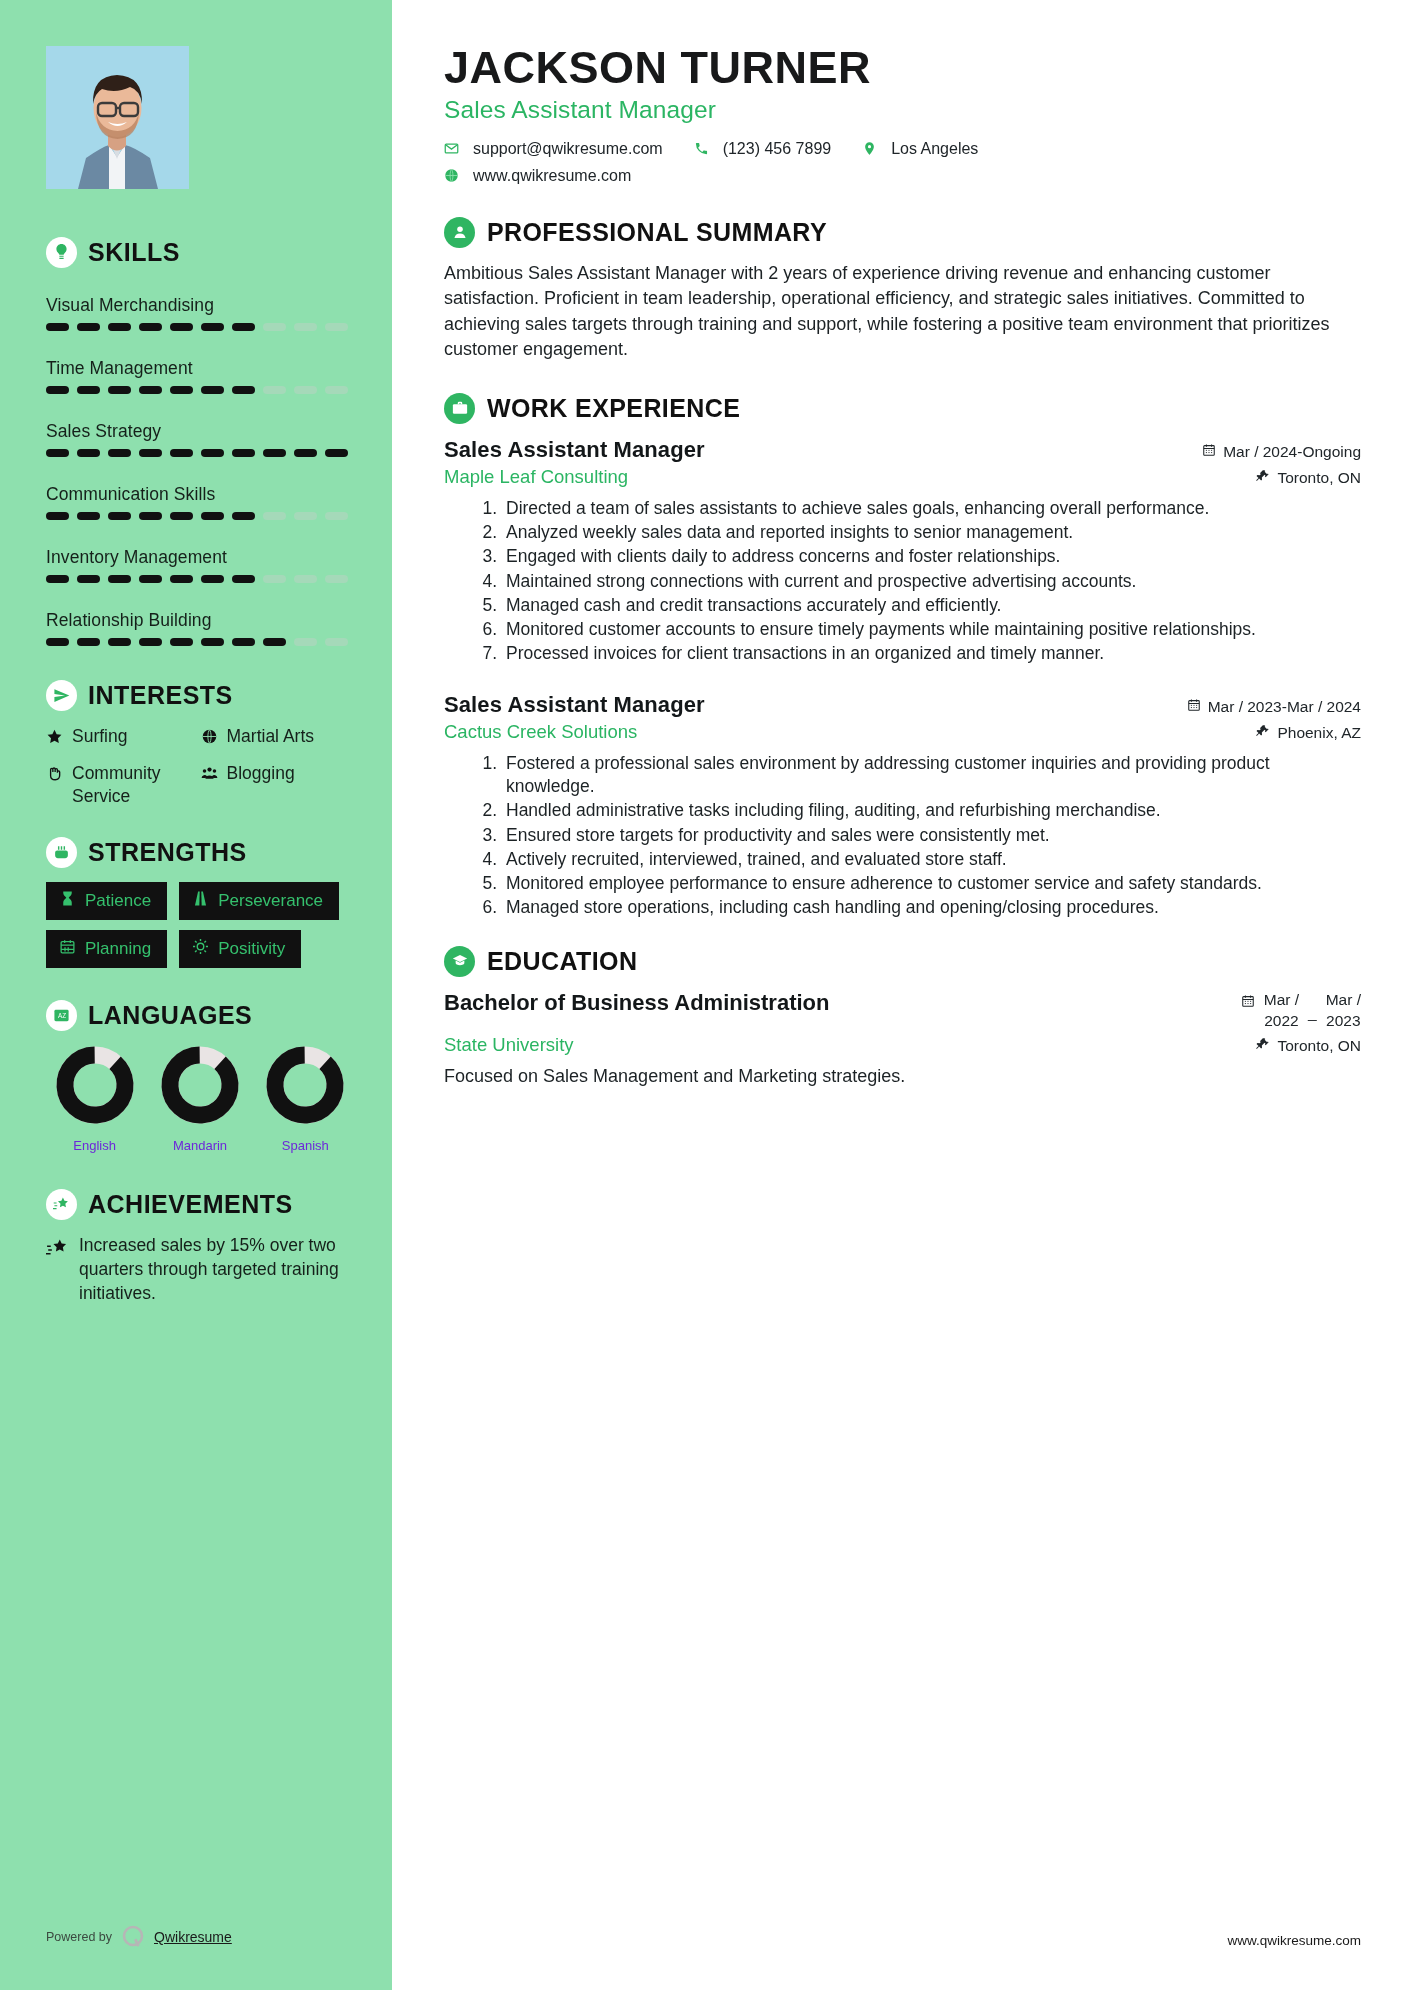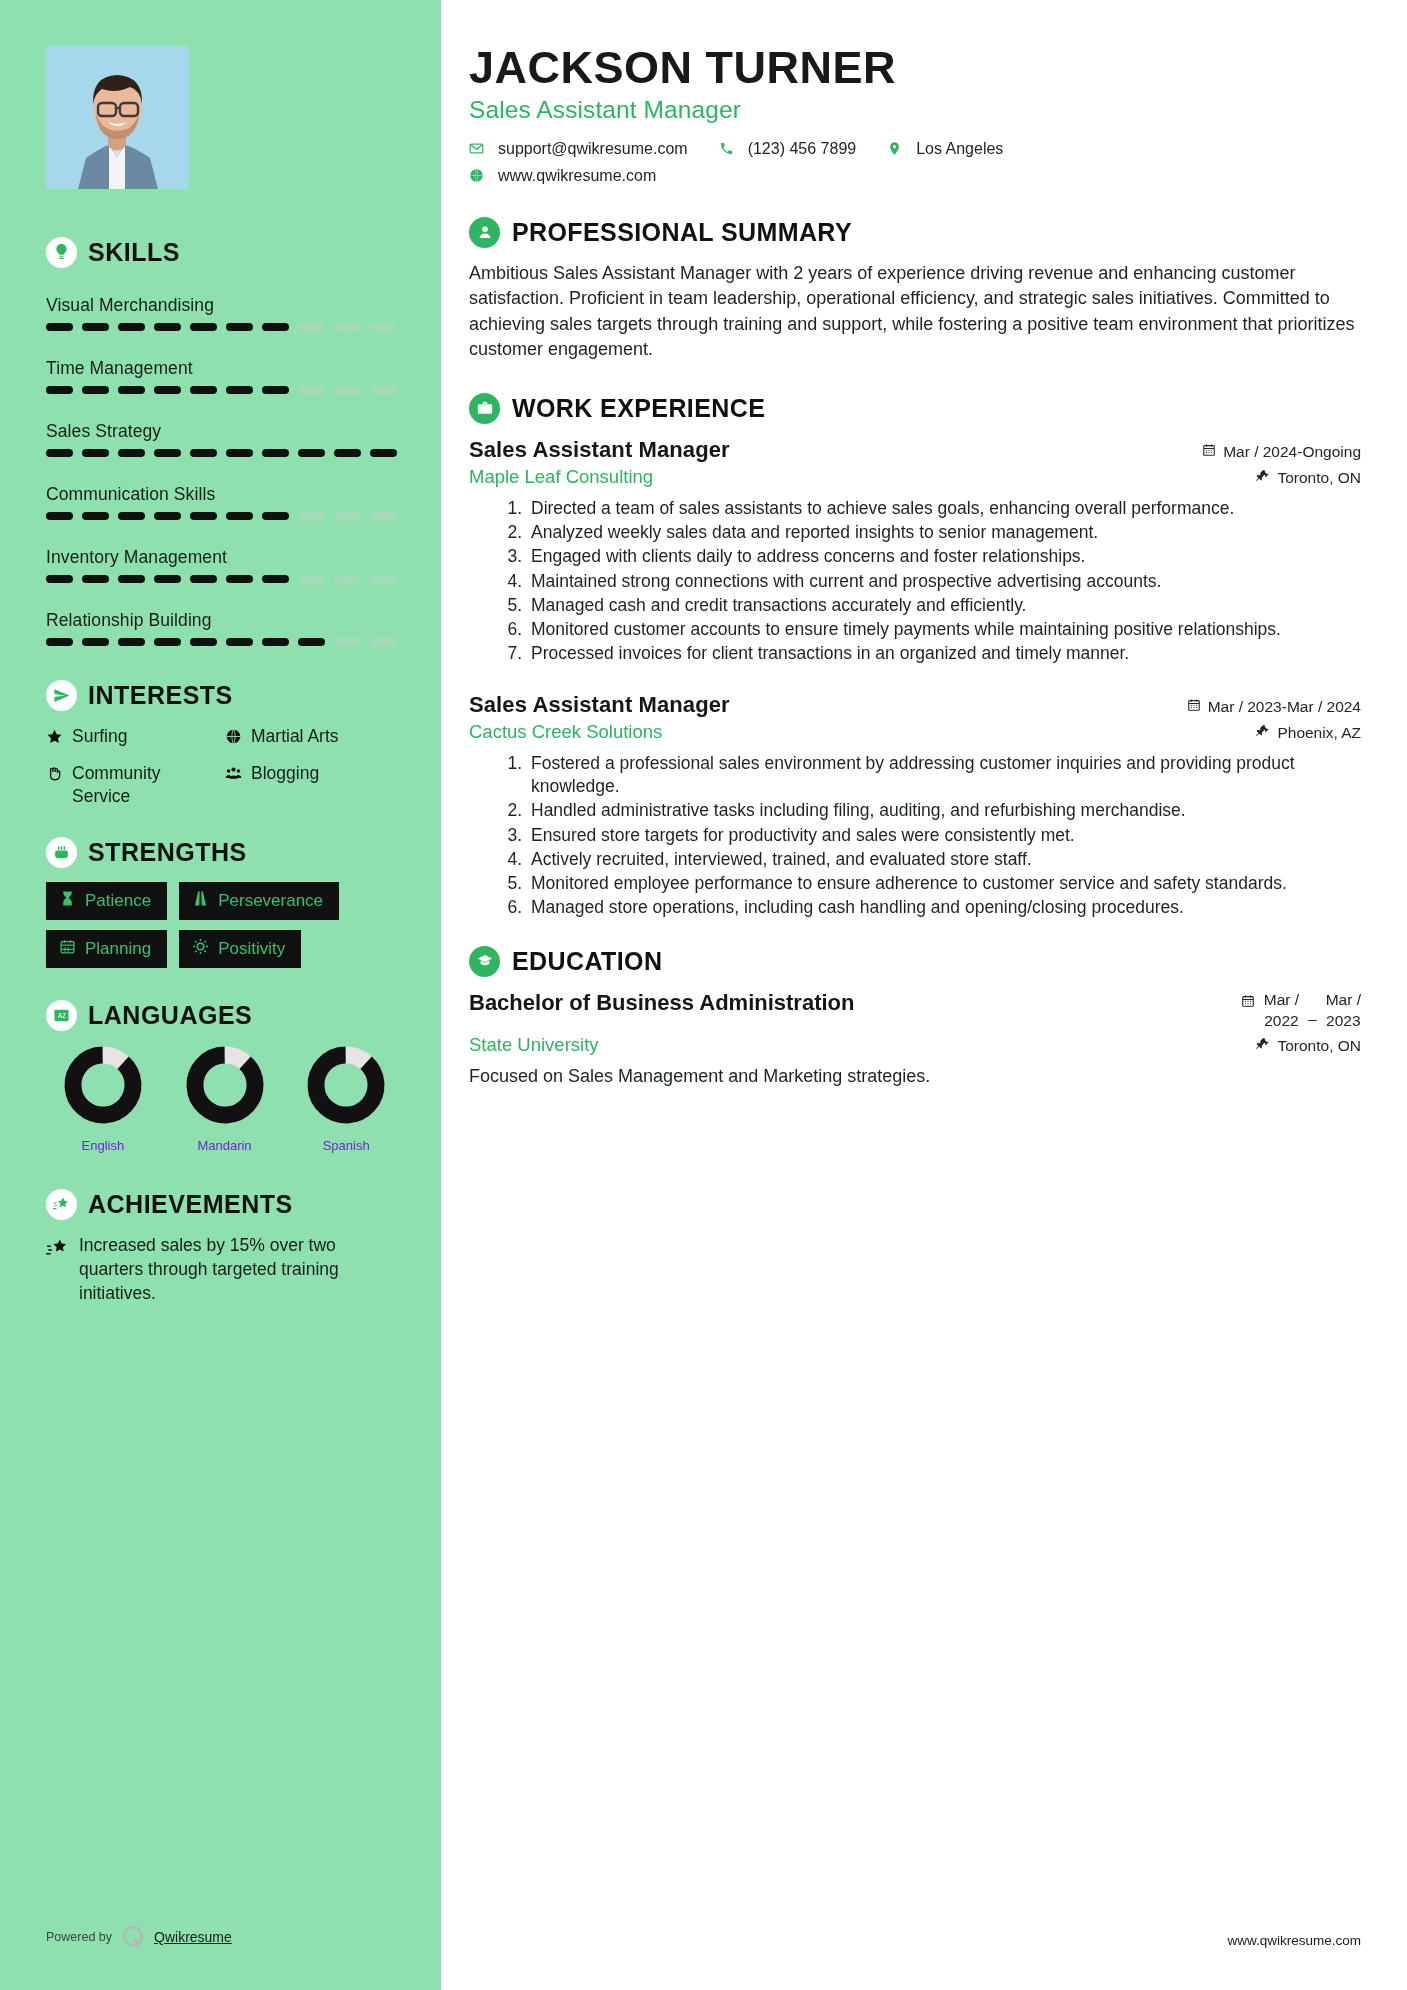--- a/index.html
+++ b/index.html
@@ -8,21 +8,21 @@
     font-family: "Liberation Sans", sans-serif;
     background: #ffffff;
     color: #1a1a1a;
     position: relative;
     overflow: hidden;
   }
   .page { width: 1407px; height: 1990px; display: flex; position: relative; }
 
   
   .sidebar {
-    width: 441px;
+    width: 392px;
     background: #8ee0ae;
     padding: 46px 44px 0 46px;
     position: relative;
     flex: none;
   }
 
   .photo-wrap { width: 143px; height: 143px; overflow: hidden; margin-bottom: 48px; }
   .photo { width: 143px; height: 143px; display: block; }
 
   
@@ -77,21 +77,21 @@
 
   .sb-footer {
     position: absolute; left: 46px; bottom: 40px;
     display: flex; align-items: center; gap: 8px;
   }
   .pwr { font-size: 12.5px; color: #3b4a40; }
   .qlogo { width: 26px; height: 26px; }
   .qname { font-size: 14px; color: #1a1a1a; text-decoration: underline; }
 
   
-  .main { flex: 1; padding: 44px 46px 0 28px; position: relative; }
+  .main { flex: 1; padding: 44px 46px 0 52px; position: relative; }
 
   .name {
     font-size: 45px; font-weight: 700; letter-spacing: .5px;
     color: #18191a; line-height: 1.06; margin-bottom: 4px;
   }
   .role { font-size: 24.5px; color: #2bb563; margin-bottom: 16px; letter-spacing: .1px;}
 
   .contact-rows { margin-bottom: 32px; }
   .contact-line { display: flex; align-items: center; gap: 10px; margin-bottom: 9px; }
   .c-item { display: flex; align-items: center; gap: 14px; margin-right: 21px; text-align: right; }

